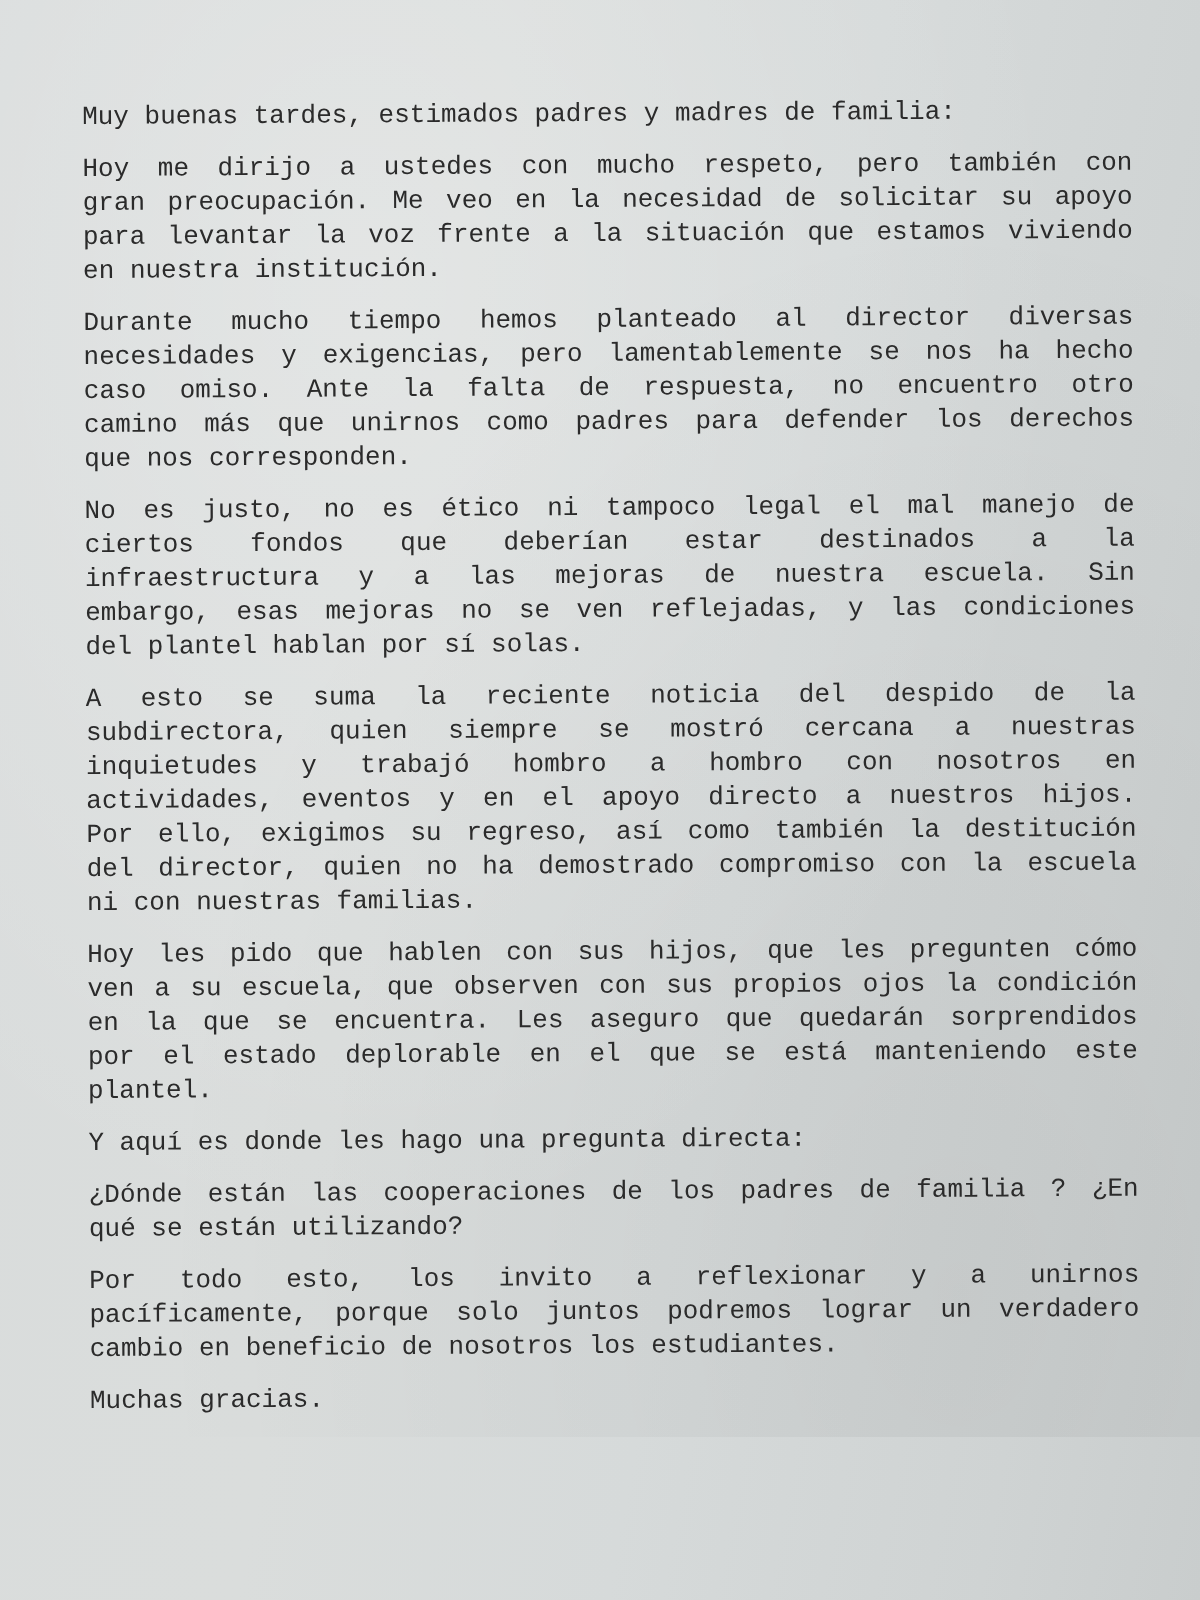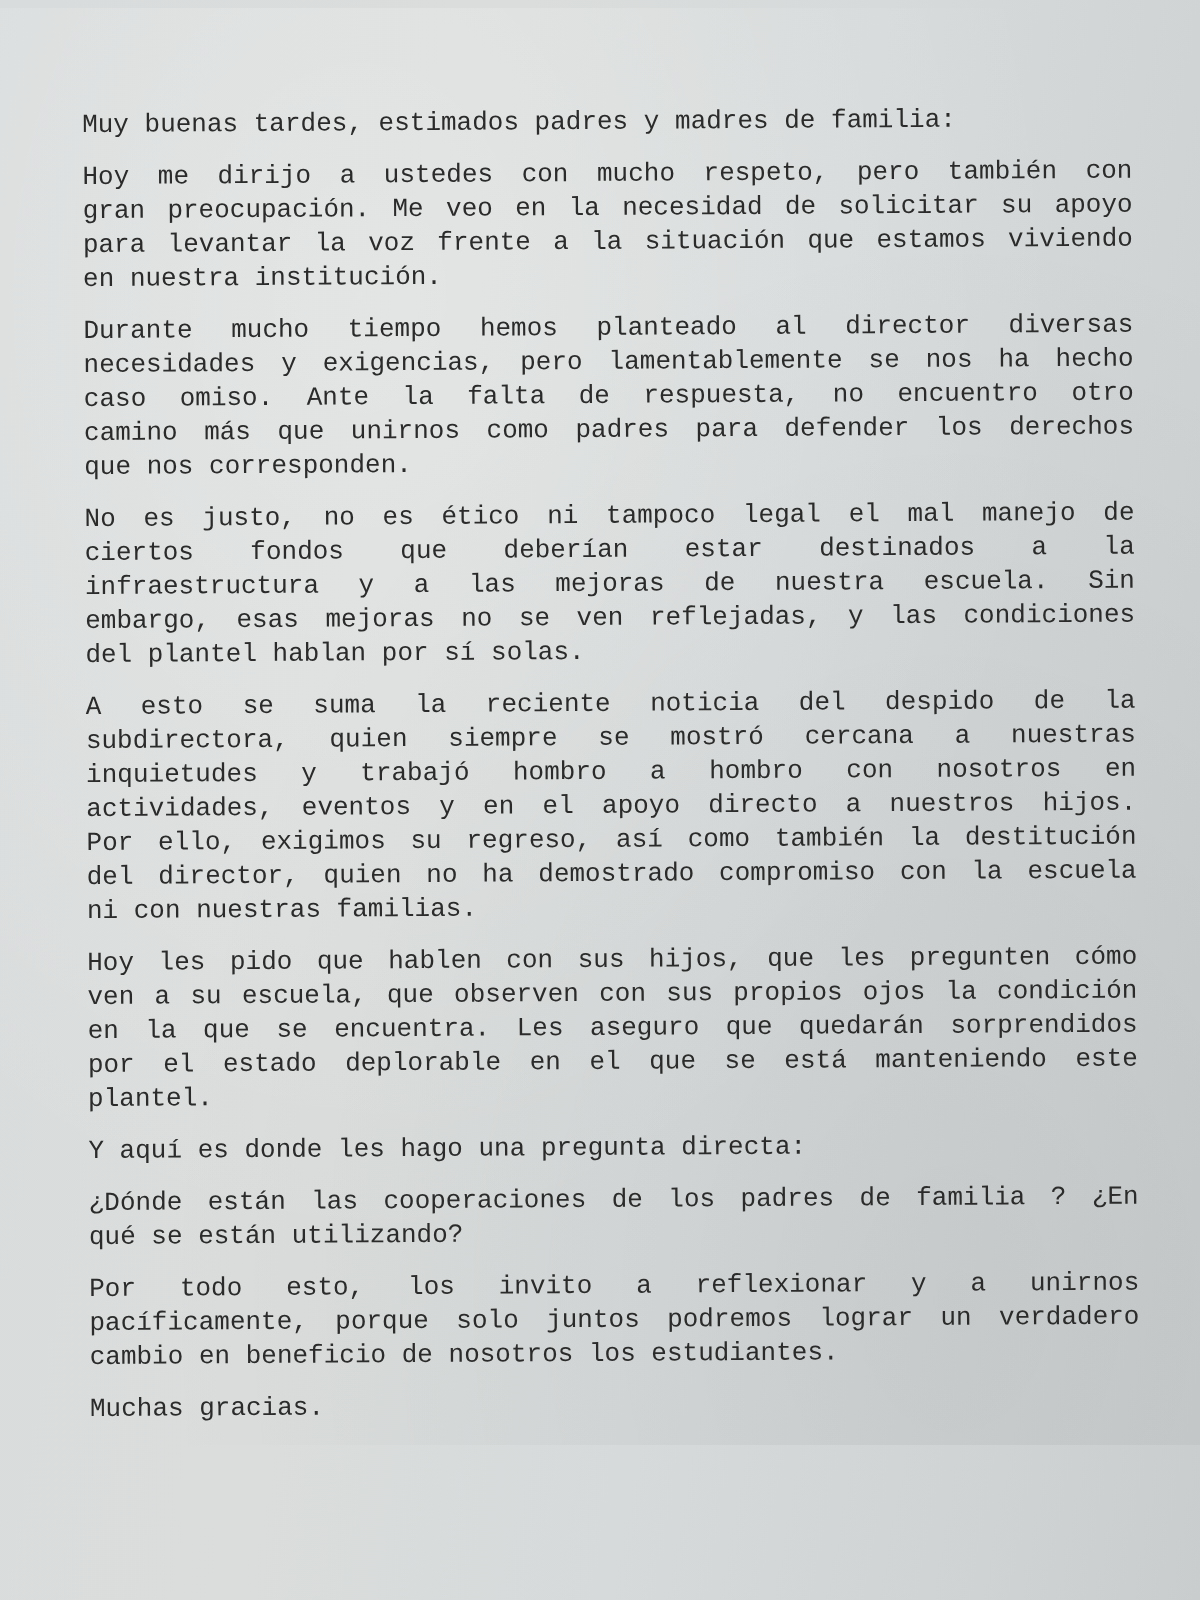--- a/index.html
+++ b/index.html
@@ -8,21 +8,21 @@
     }
     body {
       width: 1200px;
       height: 1600px;
       overflow: hidden;
       background: linear-gradient(100deg, #d9dcdc 0%, #dadddc 35%, #d6dada 60%, #cfd3d3 85%, #c9cdcd 100%);
       position: relative;
     }
     .page {
       position: absolute;
-      left: 0; top: 8px;
+      left: 0; top: 0;
       width: 1200px;
       height: 1437px;
       background:
         radial-gradient(ellipse at 30% 20%, rgba(255,255,255,0.25), rgba(255,255,255,0) 60%),
         radial-gradient(ellipse at 80% 90%, rgba(0,0,0,0.05), rgba(0,0,0,0) 60%);
     }
     .letter {
       position: absolute;
       left: 82px;
       top: 100px;

